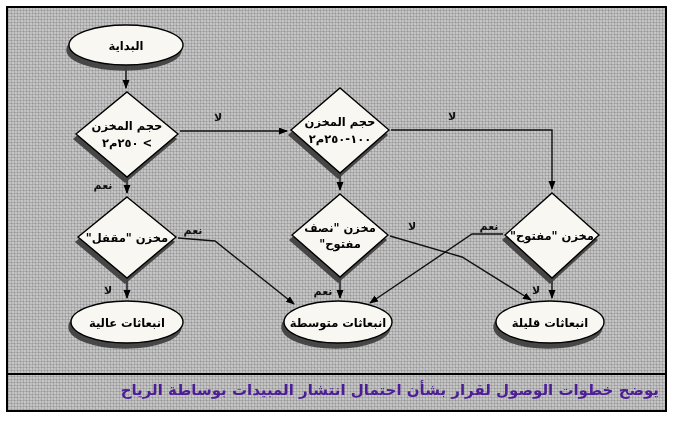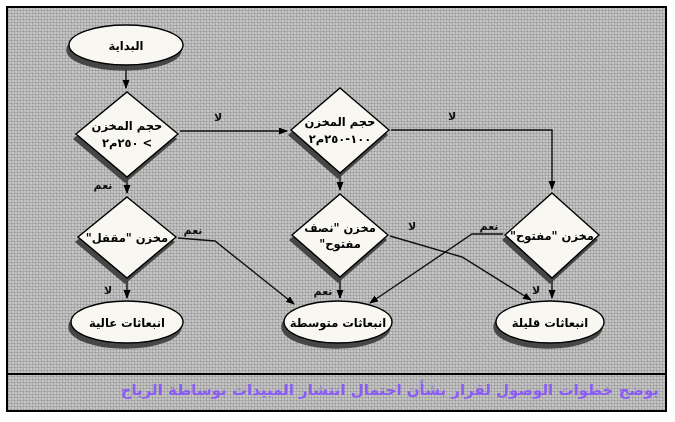--- a/index.html
+++ b/index.html
@@ -16,21 +16,21 @@
       repeating-linear-gradient(90deg, rgba(0,0,0,.12) 0px, rgba(0,0,0,.12) 1px, transparent 1px, transparent 3px),
       repeating-linear-gradient(45deg, rgba(255,255,255,.10) 0 2px, transparent 2px 4px);
   }
   .separator{
     position:absolute; left:6px; width:659px; top:373px; height:0;
     border-top:2px solid #000;
   }
   .caption{
     position:absolute; left:10px; right:16px; top:381px;
     direction:rtl; text-align:right;
-    font-size:15px; font-weight:bold; color:#8b5cf6;
+    font-size:15px; font-weight:bold; color:#4c1d95;
     letter-spacing:0px;
   }
   svg.flow{ position:absolute; left:0; top:0; }
   .shape{ filter: drop-shadow(-2px 5px 0 rgba(64,64,64,.95)); }
   .shape ellipse, .shape polygon{ fill:#f8f7f2; stroke:#000; stroke-width:1.4; }
   .edge line, .edge polyline{ fill:none; stroke:#111; stroke-width:1.4; }
   text.node{
     font-family:"DejaVu Sans", sans-serif; font-weight:bold; font-size:11.5px;
     fill:#000; text-anchor:middle; direction:rtl;
   }

